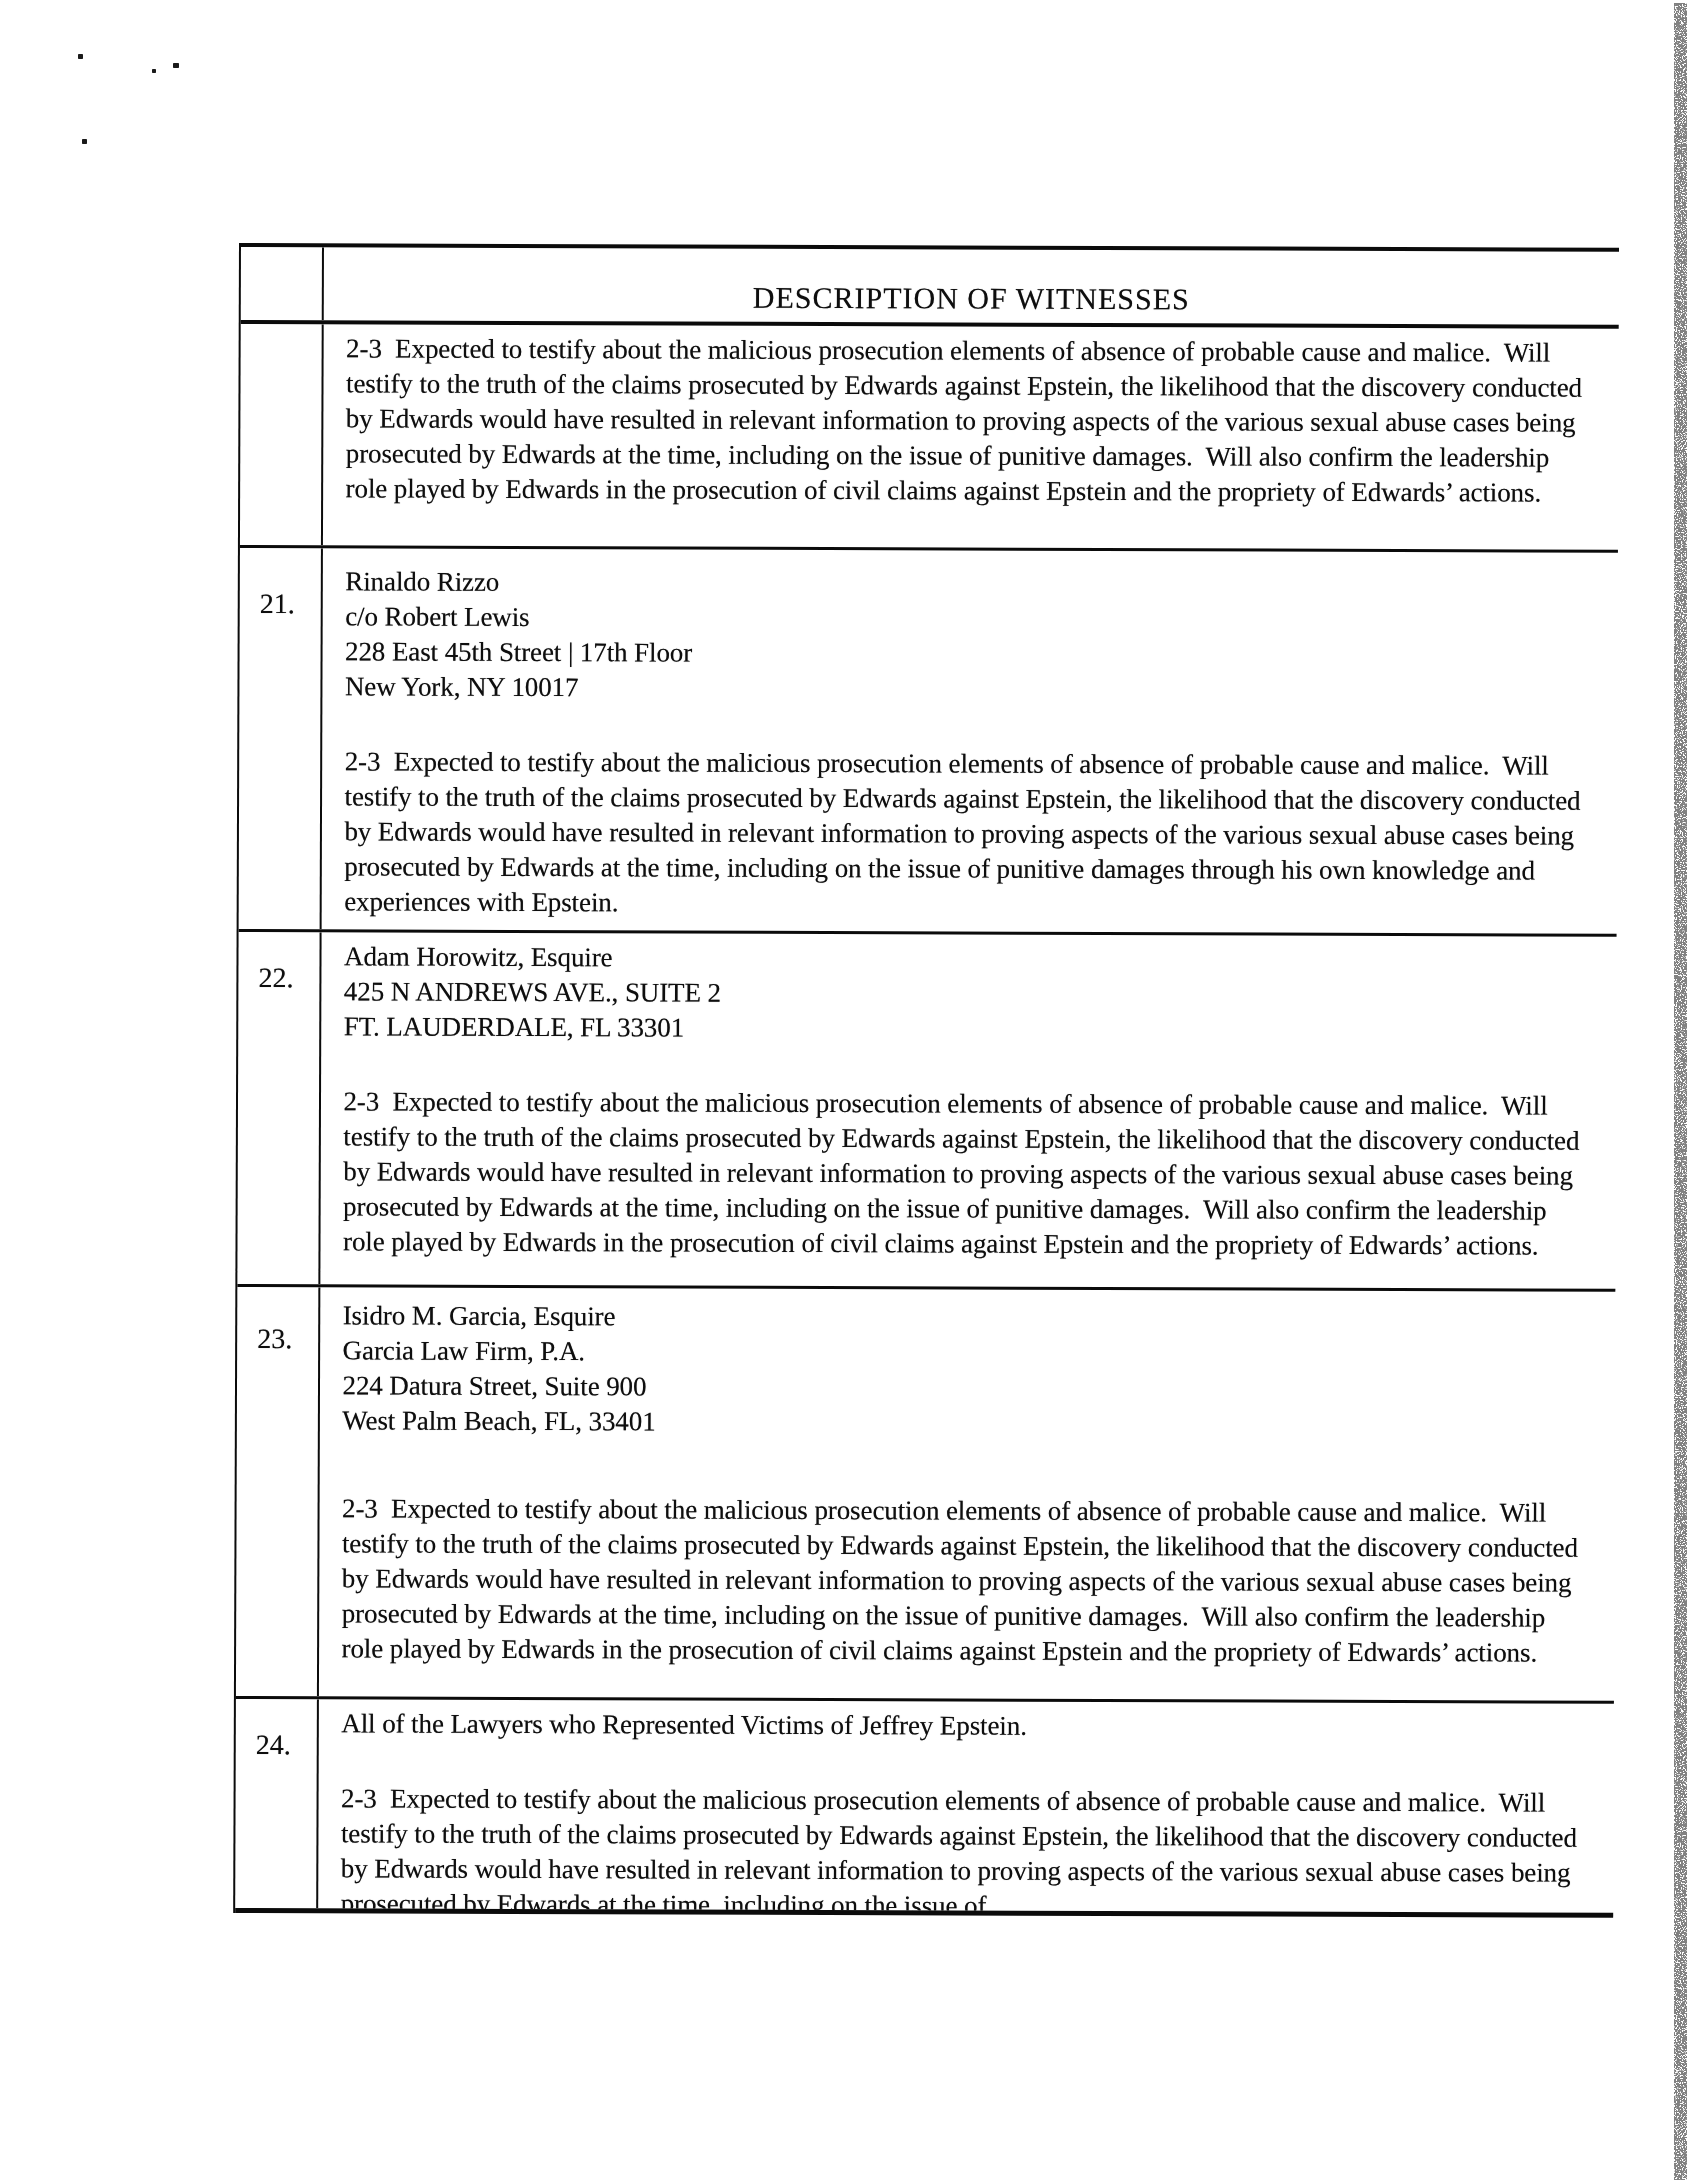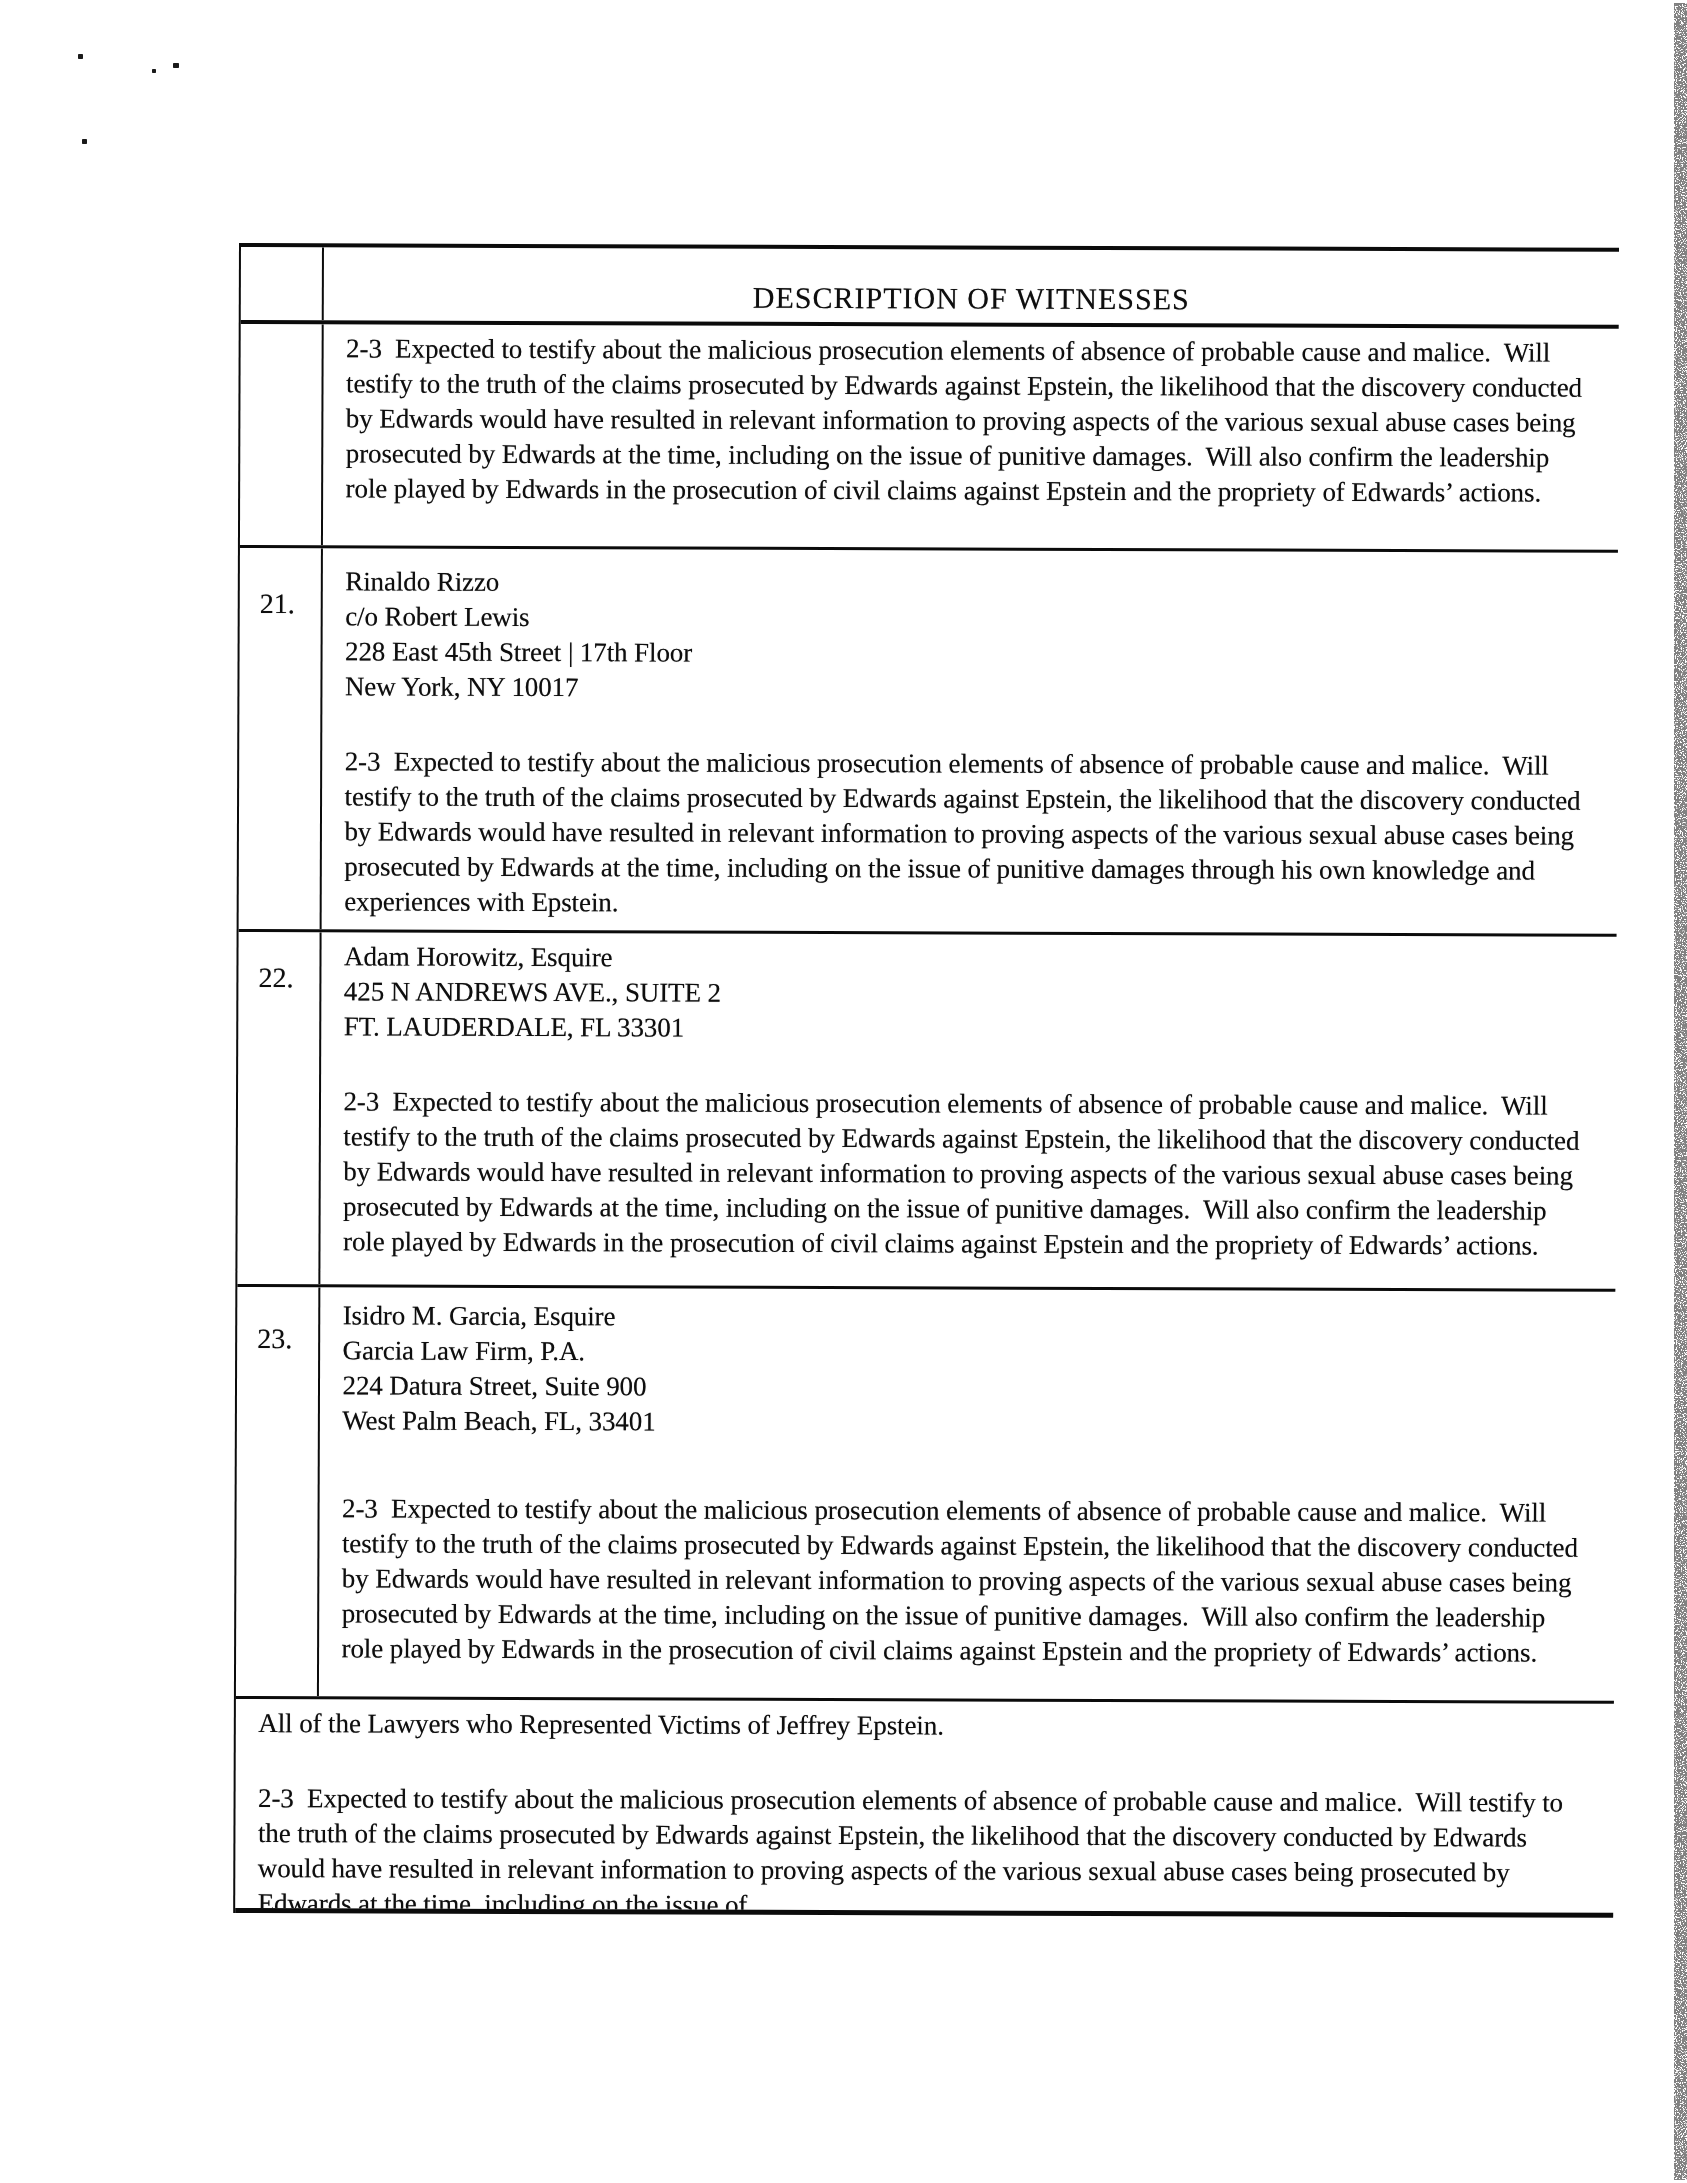--- a/index.html
+++ b/index.html
@@ -135,20 +135,21 @@
           <div class="addr-line">Isidro M. Garcia, Esquire</div>
           <div class="addr-line">Garcia Law Firm, P.A.</div>
           <div class="addr-line">224 Datura Street, Suite 900</div>
           <div class="addr-line">West Palm Beach, FL, 33401</div>
         </div>
       <div class="para">2-3  Expected to testify about the malicious prosecution elements of absence of probable cause and malice.  Will testify to the truth of the claims prosecuted by Edwards against Epstein, the likelihood that the discovery conducted by Edwards would have resulted in relevant information to proving aspects of the various sexual abuse cases being prosecuted by Edwards at the time, including on the issue of punitive damages.  Will also confirm the leadership role played by Edwards in the prosecution of civil claims against Epstein and the propriety of Edwards’ actions.</div>
     </div>
   </div>
 
   <div class="t-row r-24">
+    <div class="num-cell">24.</div>
     <div class="desc-cell">
       <div class="addr">
           <div class="addr-line">All of the Lawyers who Represented Victims of Jeffrey Epstein.</div>
         </div>
       <div class="para">2-3  Expected to testify about the malicious prosecution elements of absence of probable cause and malice.  Will testify to the truth of the claims prosecuted by Edwards against Epstein, the likelihood that the discovery conducted by Edwards would have resulted in relevant information to proving aspects of the various sexual abuse cases being prosecuted by Edwards at the time, including on the issue of</div>
     </div>
   </div>
 
 </div>
 

